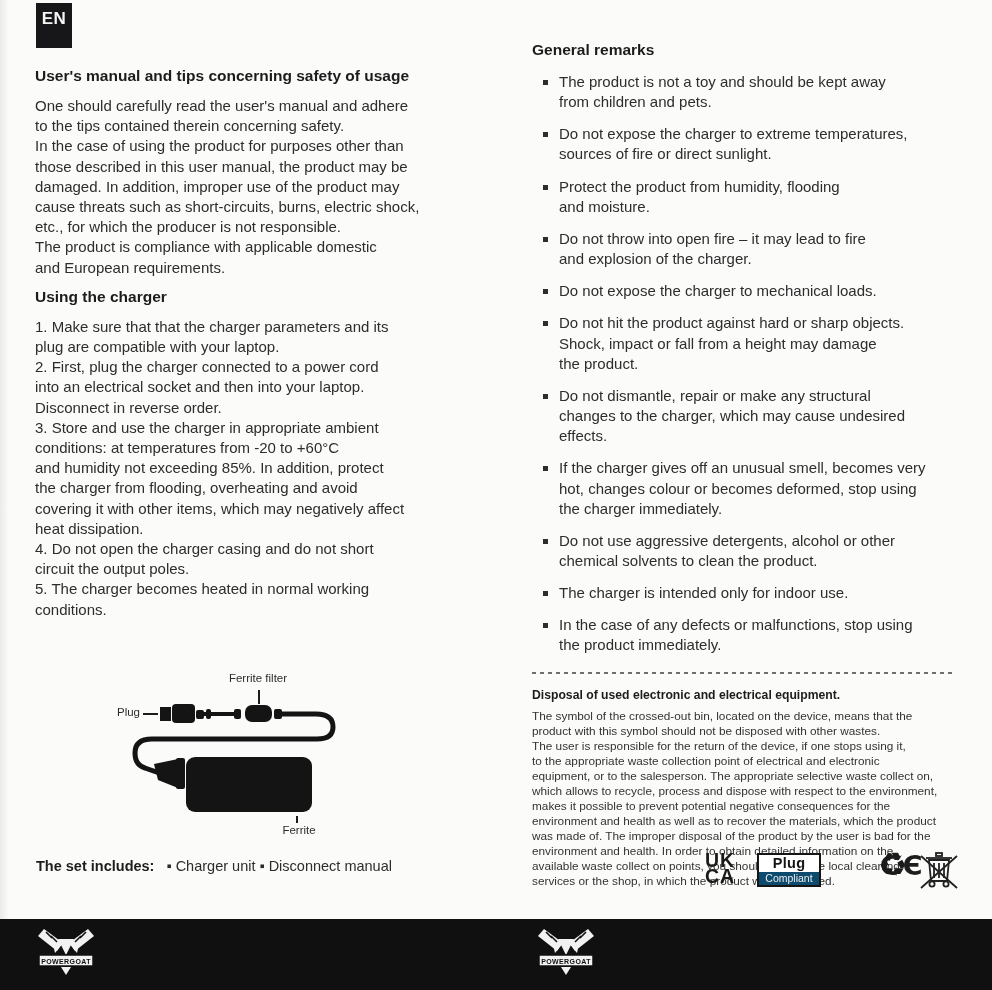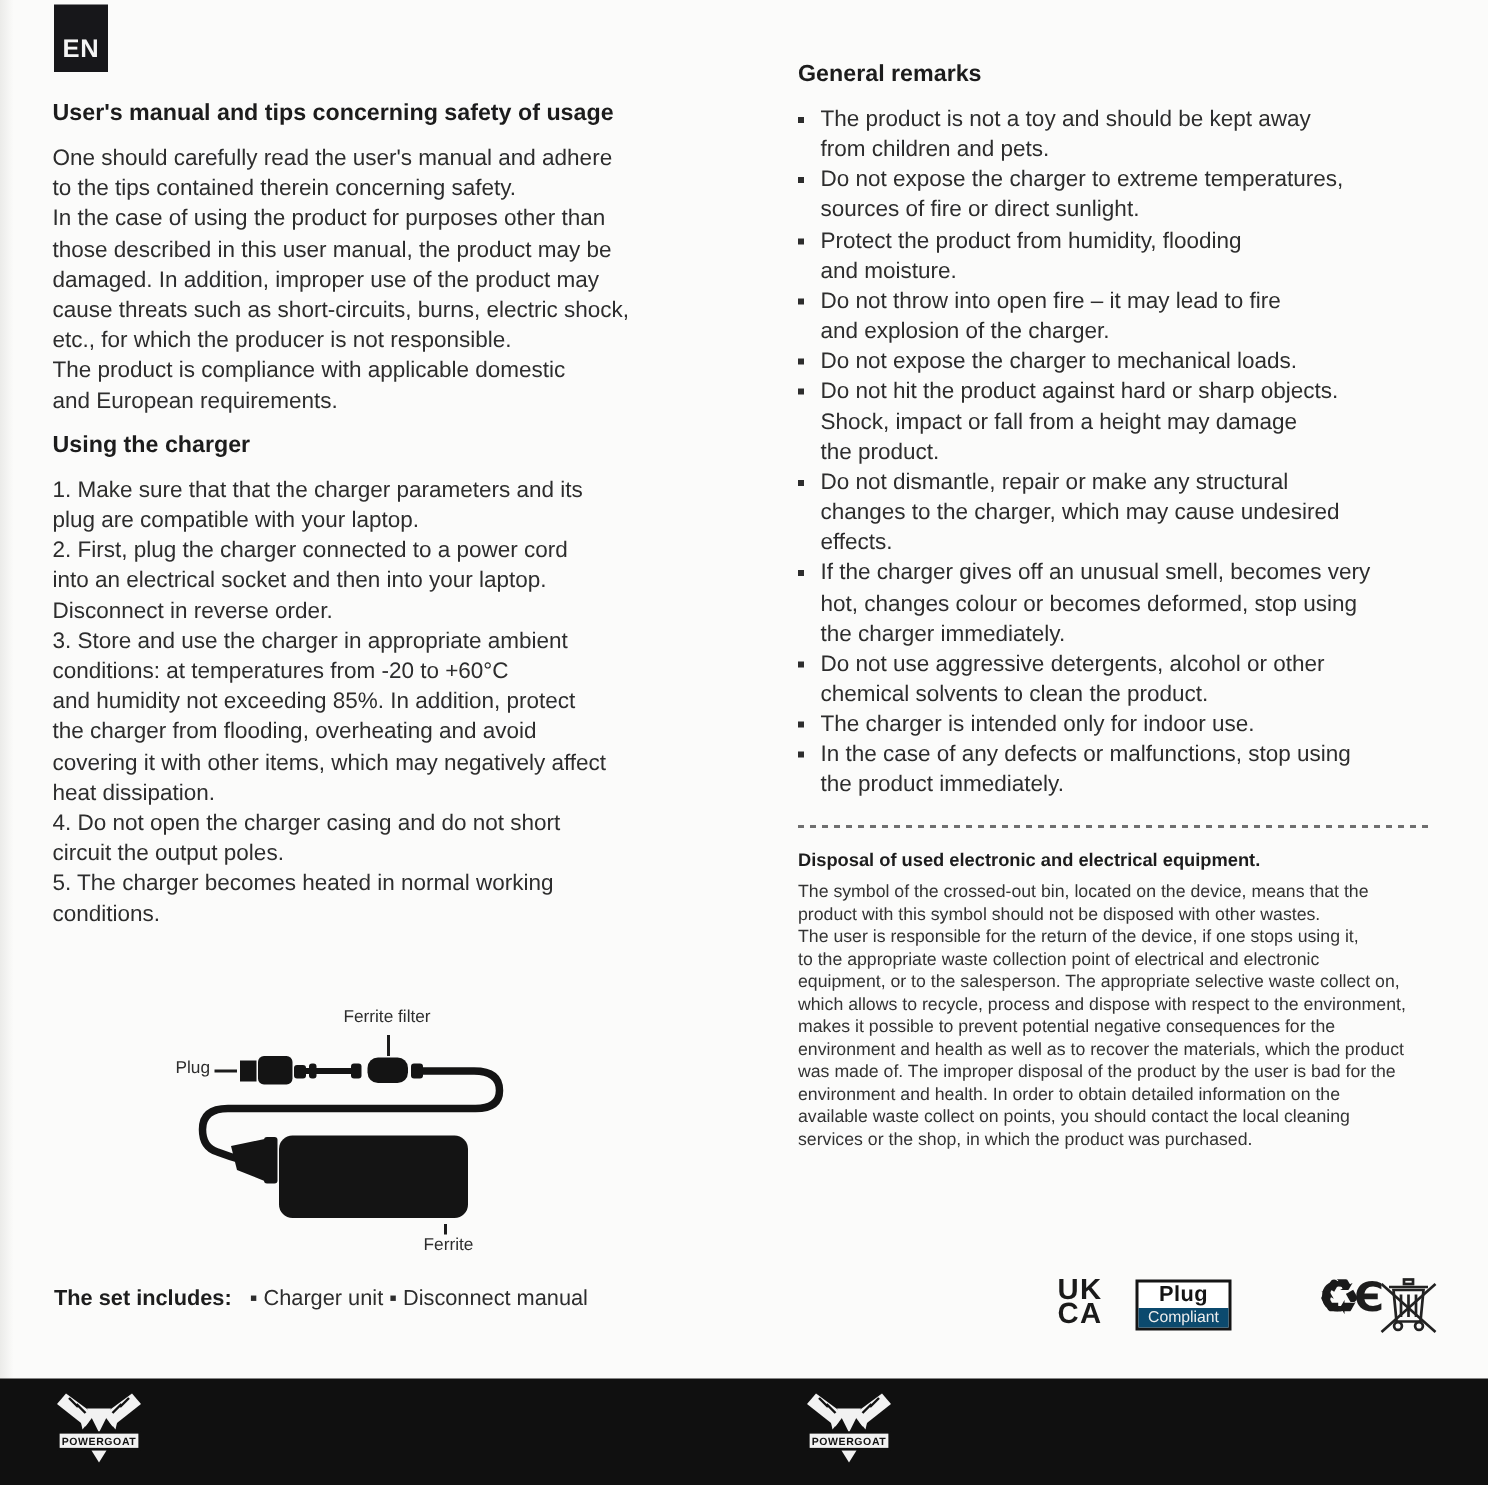--- a/index.html
+++ b/index.html
@@ -10,41 +10,41 @@
     background-image:linear-gradient(90deg,#ebebe9 0px,#fbfbfa 9px),linear-gradient(#f3f3f1 0px,#fbfbfa 5px);
     font-family:"Liberation Sans","DejaVu Sans",sans-serif;
     color:#2b2b2b;
     overflow:hidden;
   }
   .badge-en{
     position:absolute;left:36px;top:3px;width:36px;height:45px;
     background:#17171a;color:#f5f5f5;
     font-size:17px;font-weight:bold;letter-spacing:.5px;
     display:flex;align-items:flex-end;justify-content:center;
-    padding-bottom:5px;box-sizing:border-box;
+    padding-bottom:19px;box-sizing:border-box;
   }
   .col-left{position:absolute;left:35px;top:66px;width:462px;}
   .col-right{position:absolute;left:532px;top:40px;width:452px;}
   .h-sec{
     font-size:15.5px;font-weight:bold;color:#1c1c1c;
     margin:0 0 10px 0;line-height:20px;
   }
   .body-block{
     font-size:15px;line-height:20.2px;color:#2d2d2d;
     white-space:pre;margin:0;
   }
   .mt-sec{margin-top:9px;}
   .mt-sec2{margin-top:11px;}
   
   .remarks-list{
     list-style:square outside;
     margin:7px 0 0 0;padding:0 0 0 15px;
     font-size:15px;line-height:20.15px;color:#2d2d2d;
   }
-  .remarks-list li{white-space:pre;margin:0;padding:0;}
+  .remarks-list li{white-space:pre;margin:12px;padding:0;}
   .dashed-divider{
     margin-top:16px;height:2px;width:420px;
     background:repeating-linear-gradient(90deg,#6f6f6f 0 4px,transparent 4px 8px);
   }
   .disposal-heading{
     margin-top:14px;font-size:12.2px;font-weight:bold;color:#1c1c1c;line-height:15px;
   }
   .disposal-body{
     margin-top:6px;font-size:11.8px;line-height:15px;color:#333;white-space:pre;
   }

